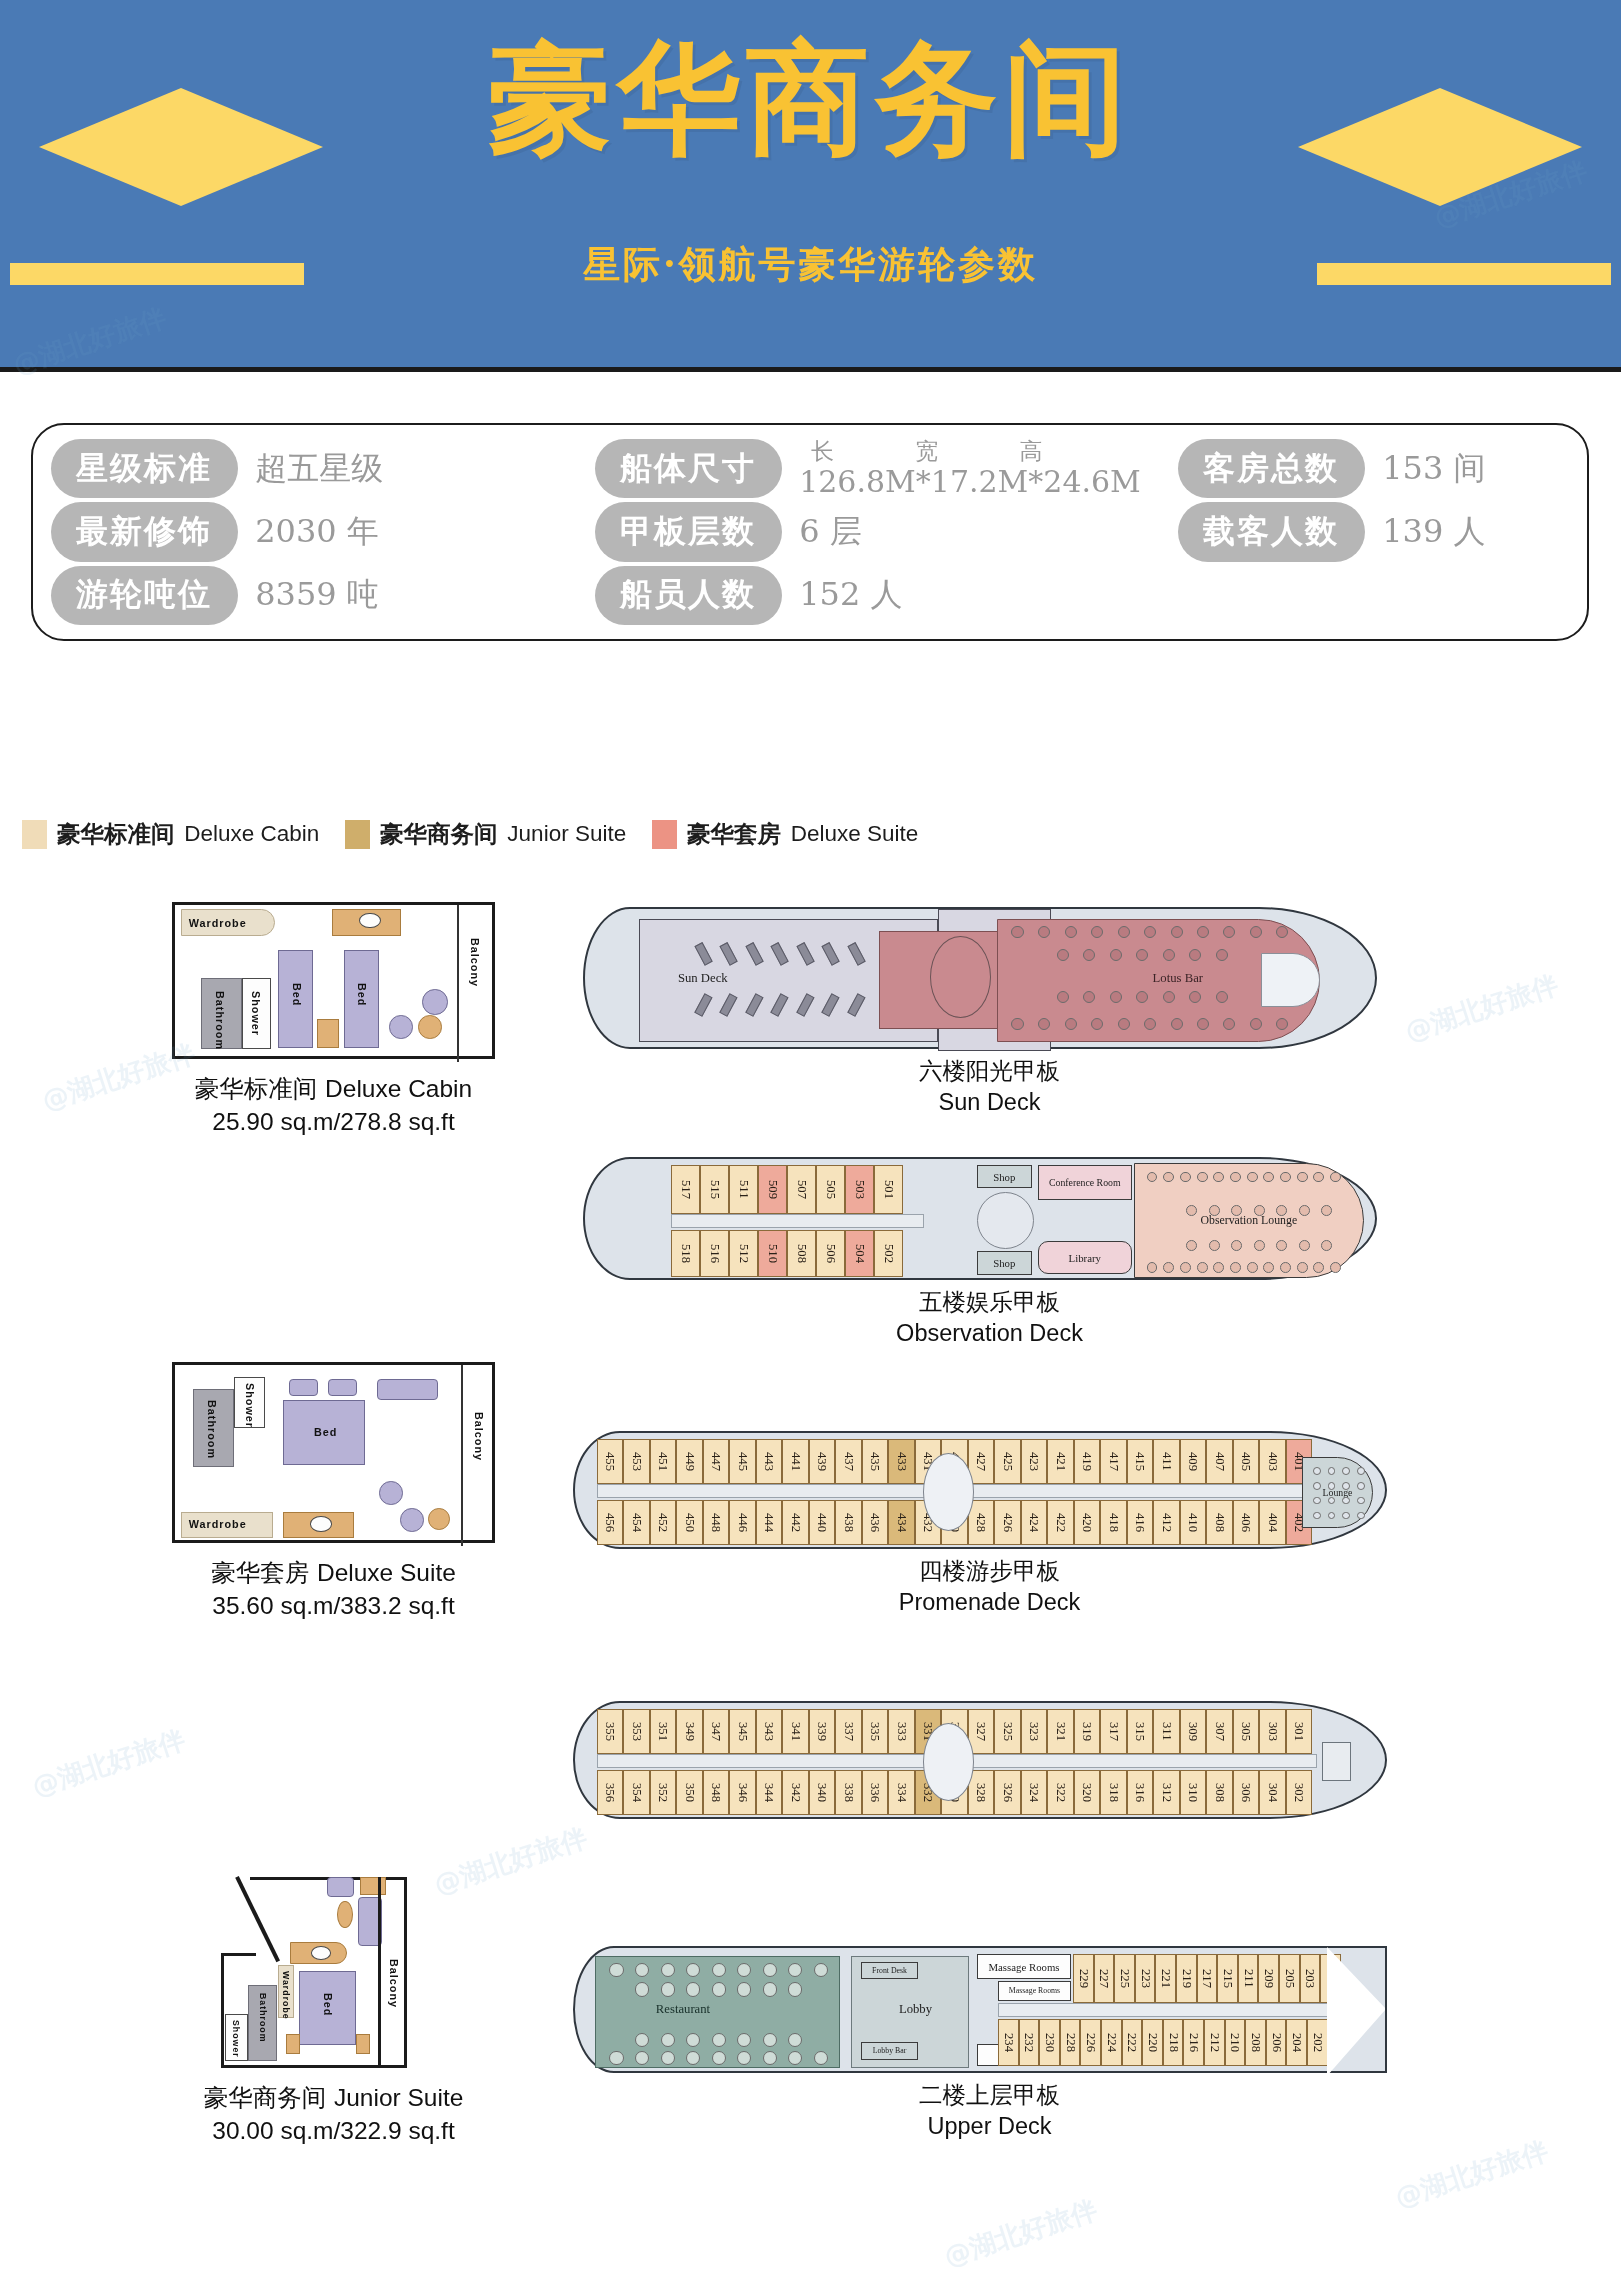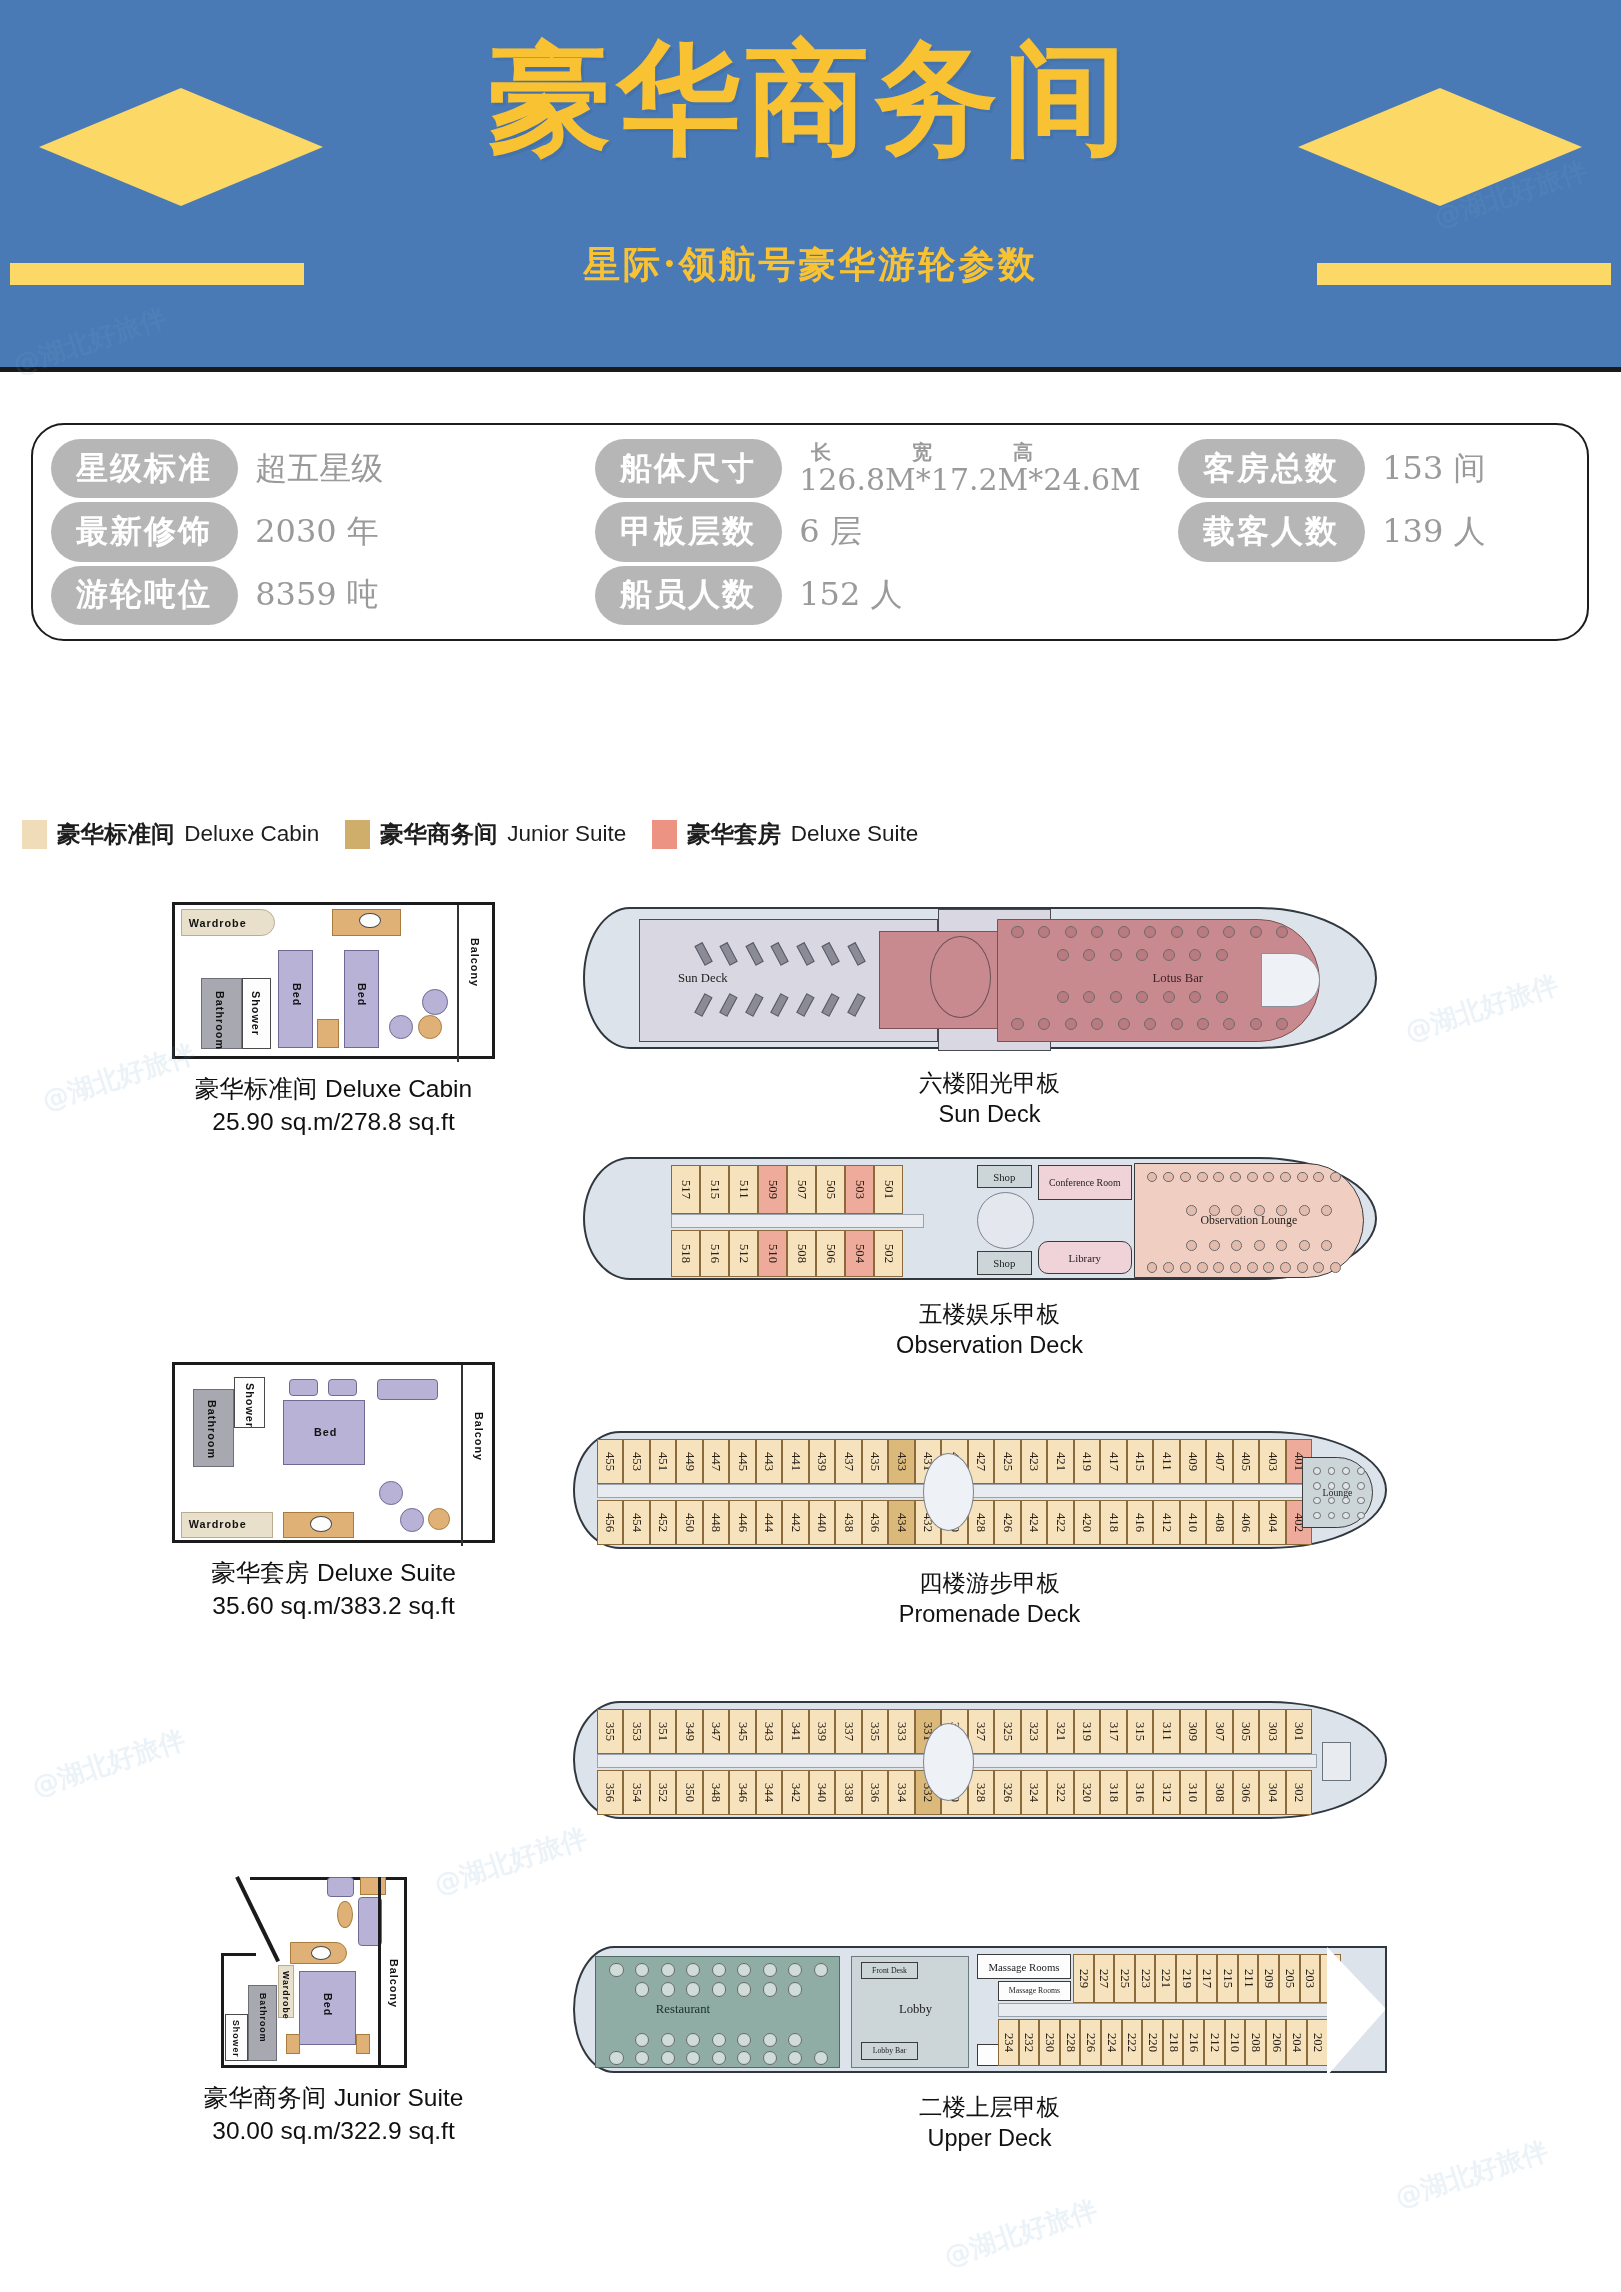--- a/index.html
+++ b/index.html
@@ -92,21 +92,21 @@
   }
   .spec-val {
     font-family: "DejaVu Serif", serif;
     font-size: 32px;
     color: #9a9a9a;
     margin-left: 17.6px;
     white-space: nowrap;
   }
   .spec-val.stacked { display: flex; flex-direction: column; line-height: 1.12; }
   .spec-val .dimhdr {
-    font-size: 20px; letter-spacing: 37px; padding-left: 11.8px; font-weight: bold;
+    font-size: 23px; letter-spacing: 37px; padding-left: 11.8px;
   }
   .spec-val .dimval { font-size: 30px; }
 
   
   .legend {
     position: absolute;
     left: 21.6px; top: 818px;
     display: flex; align-items: center; gap: 25.5px;
   }
   .legend-item { display: flex; align-items: center; gap: 9.8px; }
@@ -140,21 +140,21 @@
   .bed   { background: #b7b2d6; border: 1px solid #6e6a93; }
   .wood  { background: #e0b176; border: 1px solid #a97c3e; }
   .beige { background: #e9e0cc; border: 1px solid #b9ac90; }
   .bathf { background: #a8a8b0; border: 1px solid #6e6e78; }
   .whitef{ background: #fdfdfd; border: 1px solid #4a4a4a; }
   .circ  { border-radius: 50%; }
 
   
   .deck-block { position: absolute; }
   .deck-caption {
-    text-align: center; margin-top: 19px;
+    text-align: center; margin-top: 7px;
     font-family: "DejaVu Sans", sans-serif;
     font-size: 23.5px; color: #111; line-height: 1.3;
   }
   .deck-caption .en { font-family: "Liberation Sans", sans-serif; }
 
   .hull {
     position: relative;
     background: #dde3ea;
     border: 2px solid #30373f;
   }

